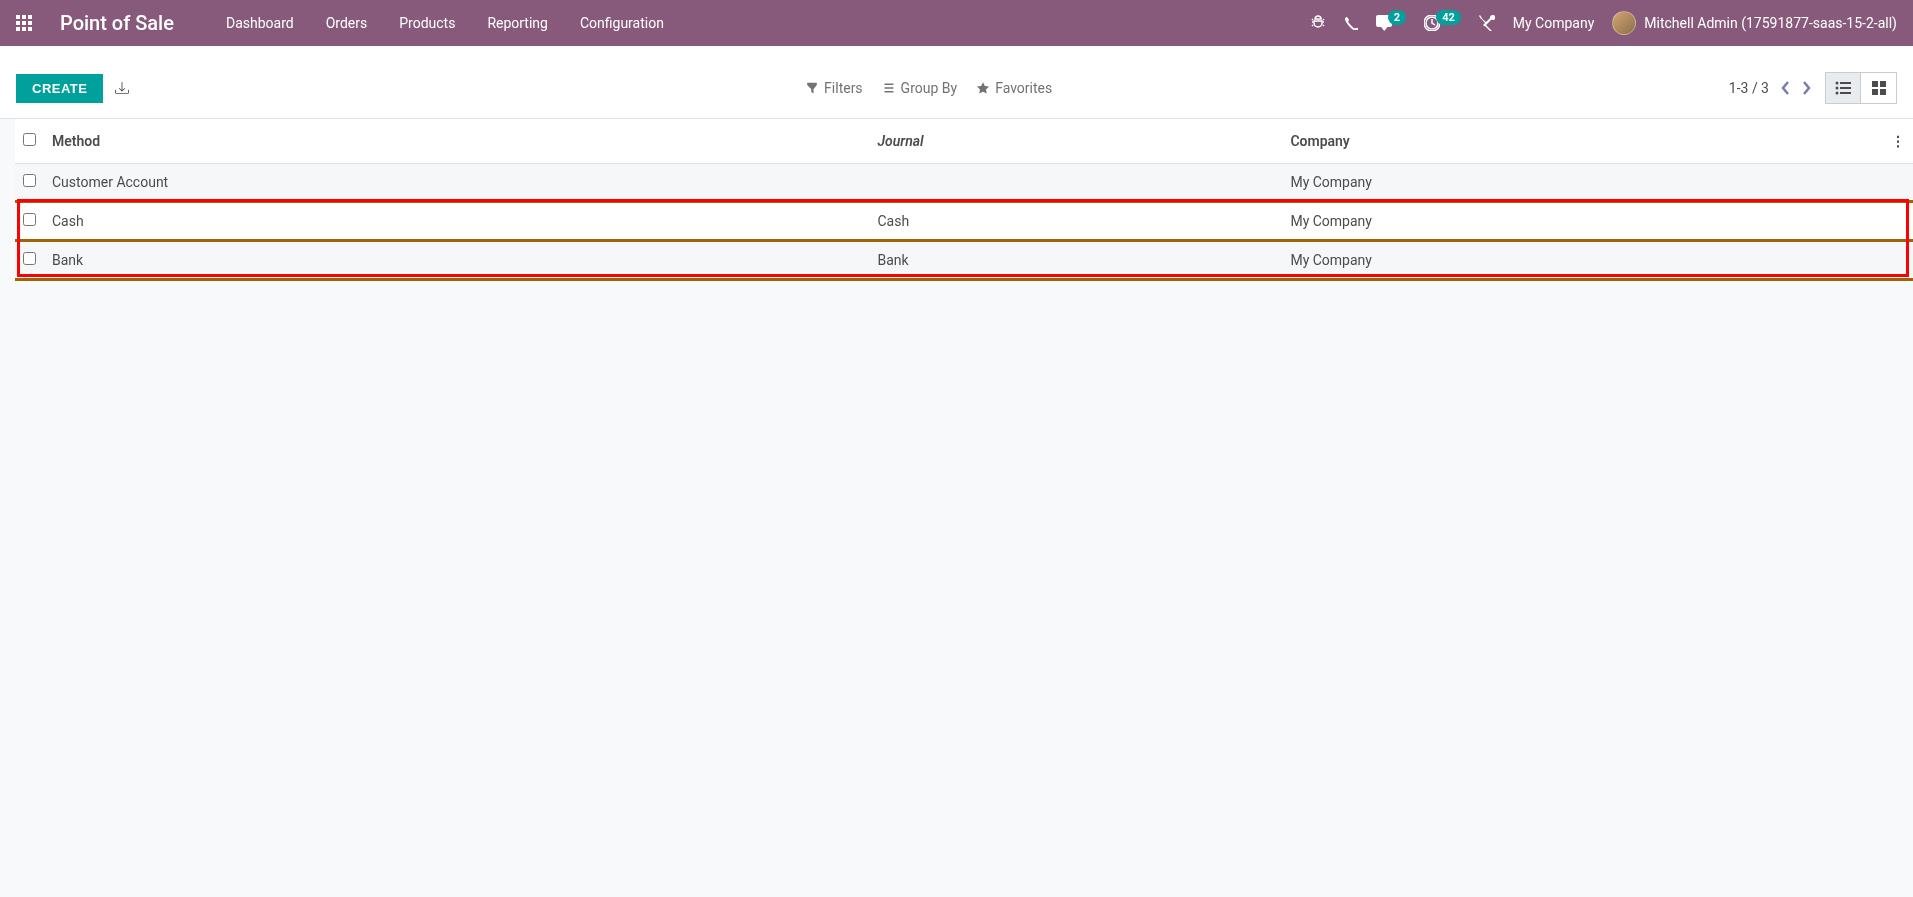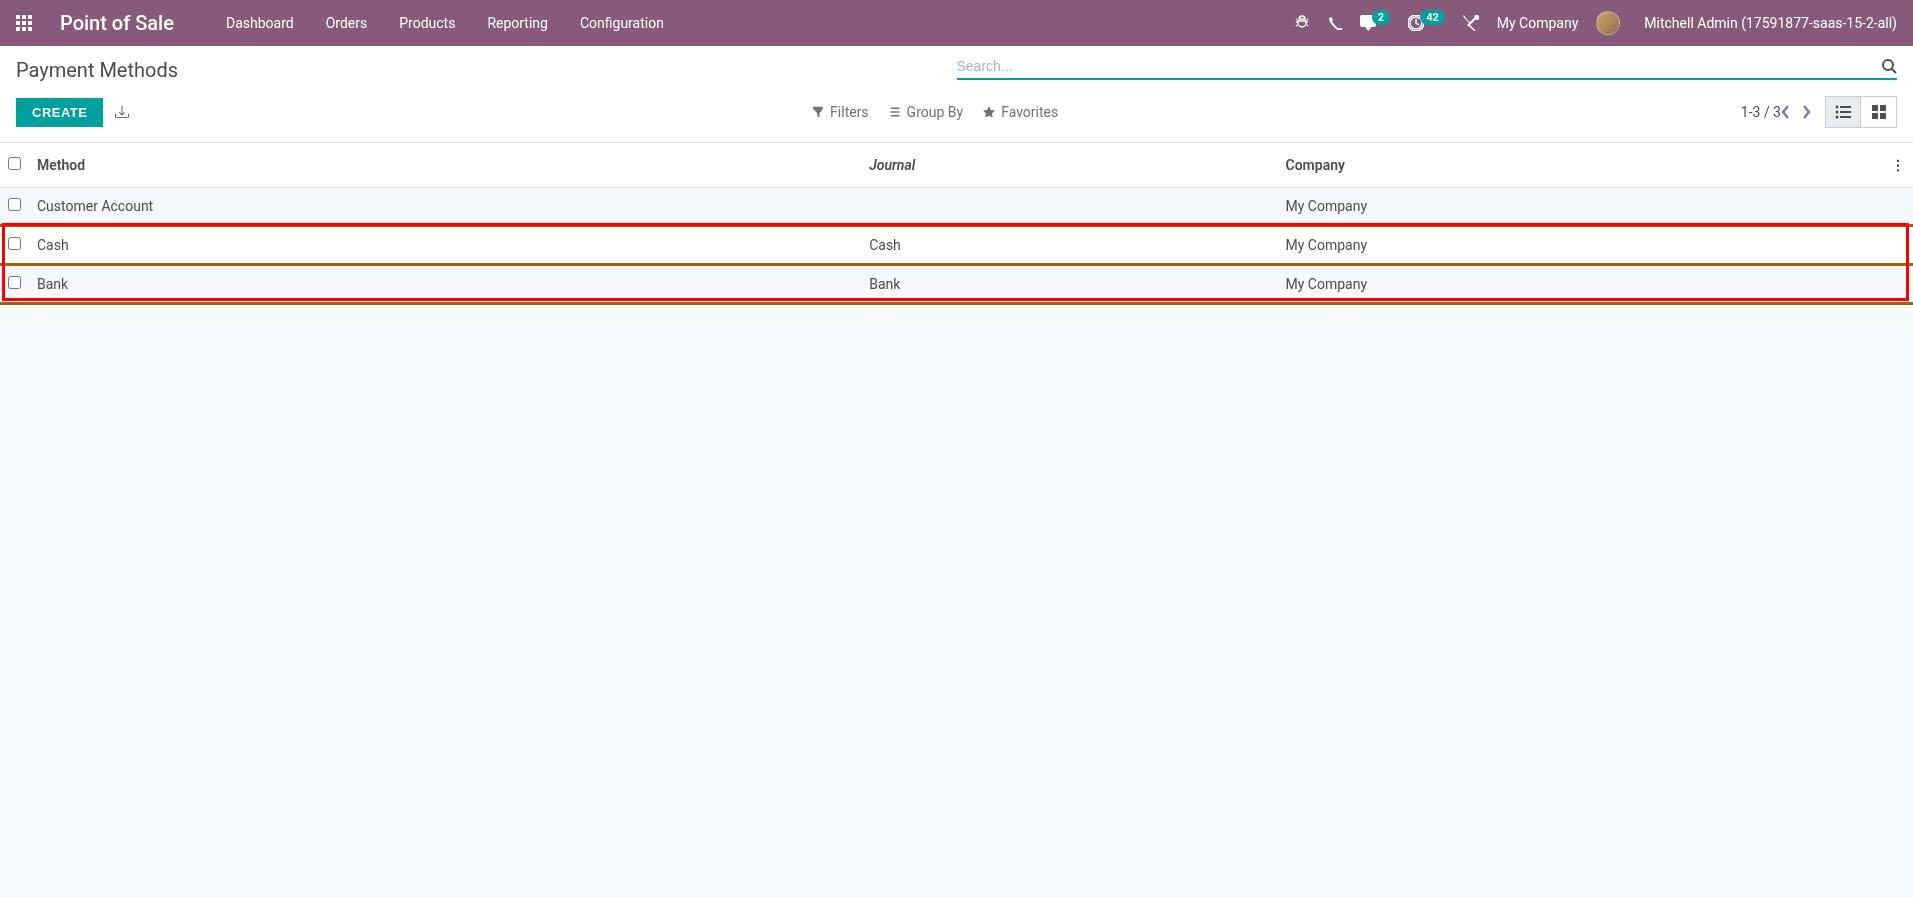--- a/index.html
+++ b/index.html
@@ -79,21 +79,21 @@
   position: relative;
   top: -6px;
 }
 .company-name {
   color: #fff;
   font-size: 14px;
 }
 .user-info {
   display: flex;
   align-items: center;
-  gap: 24px;
+  gap: 8px;
   color: #fff;
   font-size: 14px;
 }
 .avatar {
   width: 24px;
   height: 24px;
   border-radius: 50%;
   background: linear-gradient(135deg, #d4a574 0%, #8b6f47 100%);
   border: 1px solid rgba(255,255,255,0.3);
 }
@@ -177,20 +177,21 @@
 
 .cp-right {
   margin-left: auto;
   display: flex;
   align-items: center;
   gap: 14px;
 }
 .pager {
   display: flex;
   align-items: center;
+  gap: 12px;
   color: #4c4c4c;
   font-size: 14px;
 }
 .pager-nav {
   display: flex;
   gap: 10px;
 }
 .pager-arrow {
   color: #7C7BAD;
   cursor: pointer;
@@ -213,20 +214,21 @@
 .view-btn.active {
   background: #e9ecef;
 }
 .view-btn + .view-btn {
   border-left: none;
 }
 
 
 .list-view {
   background: #fff;
+  margin-left: 15px;
 }
 .list-table {
   width: 100%;
   border-collapse: collapse;
 }
 .list-table th {
   text-align: left;
   font-weight: 600;
   color: #4c4c4c;
   padding: 14px 8px;
@@ -324,32 +326,20 @@
     </div>
     <div class="company-name">My Company</div>
     <div class="user-info">
       <div class="avatar"></div>
       <span>Mitchell Admin (17591877-saas-15-2-all)</span>
     </div>
   </div>
 </div>
 
 <div class="control-panel">
-  <div class="cp-top">
-    <div class="page-title">Payment Methods</div>
-    <div class="search-area">
-      <input class="search-input" type="text" placeholder="Search..." style="">
-      <span class="search-icon">
-        <svg width="16" height="16" viewBox="0 0 16 16" fill="none" stroke="currentColor" stroke-width="2">
-            <circle cx="7" cy="7" r="5"></circle>
-            <path d="M11 11l4 4"></path>
-          </svg>
-      </span>
-    </div>
-  </div>
   <div class="cp-bottom">
     <div class="cp-left">
       <button class="btn-create">CREATE</button>
       <span class="btn-import">
         <svg width="14" height="14" viewBox="0 0 16 16" fill="currentColor">
             <path d="M.5 9.9a.5.5 0 0 1 .5.5v2.5a1 1 0 0 0 1 1h12a1 1 0 0 0 1-1v-2.5a.5.5 0 0 1 1 0v2.5a2 2 0 0 1-2 2H2a2 2 0 0 1-2-2v-2.5a.5.5 0 0 1 .5-.5z"></path>
             <path d="M7.646 11.854a.5.5 0 0 0 .708 0l3-3a.5.5 0 0 0-.708-.708L8.5 10.293V1.5a.5.5 0 0 0-1 0v8.793L5.354 8.146a.5.5 0 1 0-.708.708l3 3z"></path>
           </svg>
       </span>
     </div>

